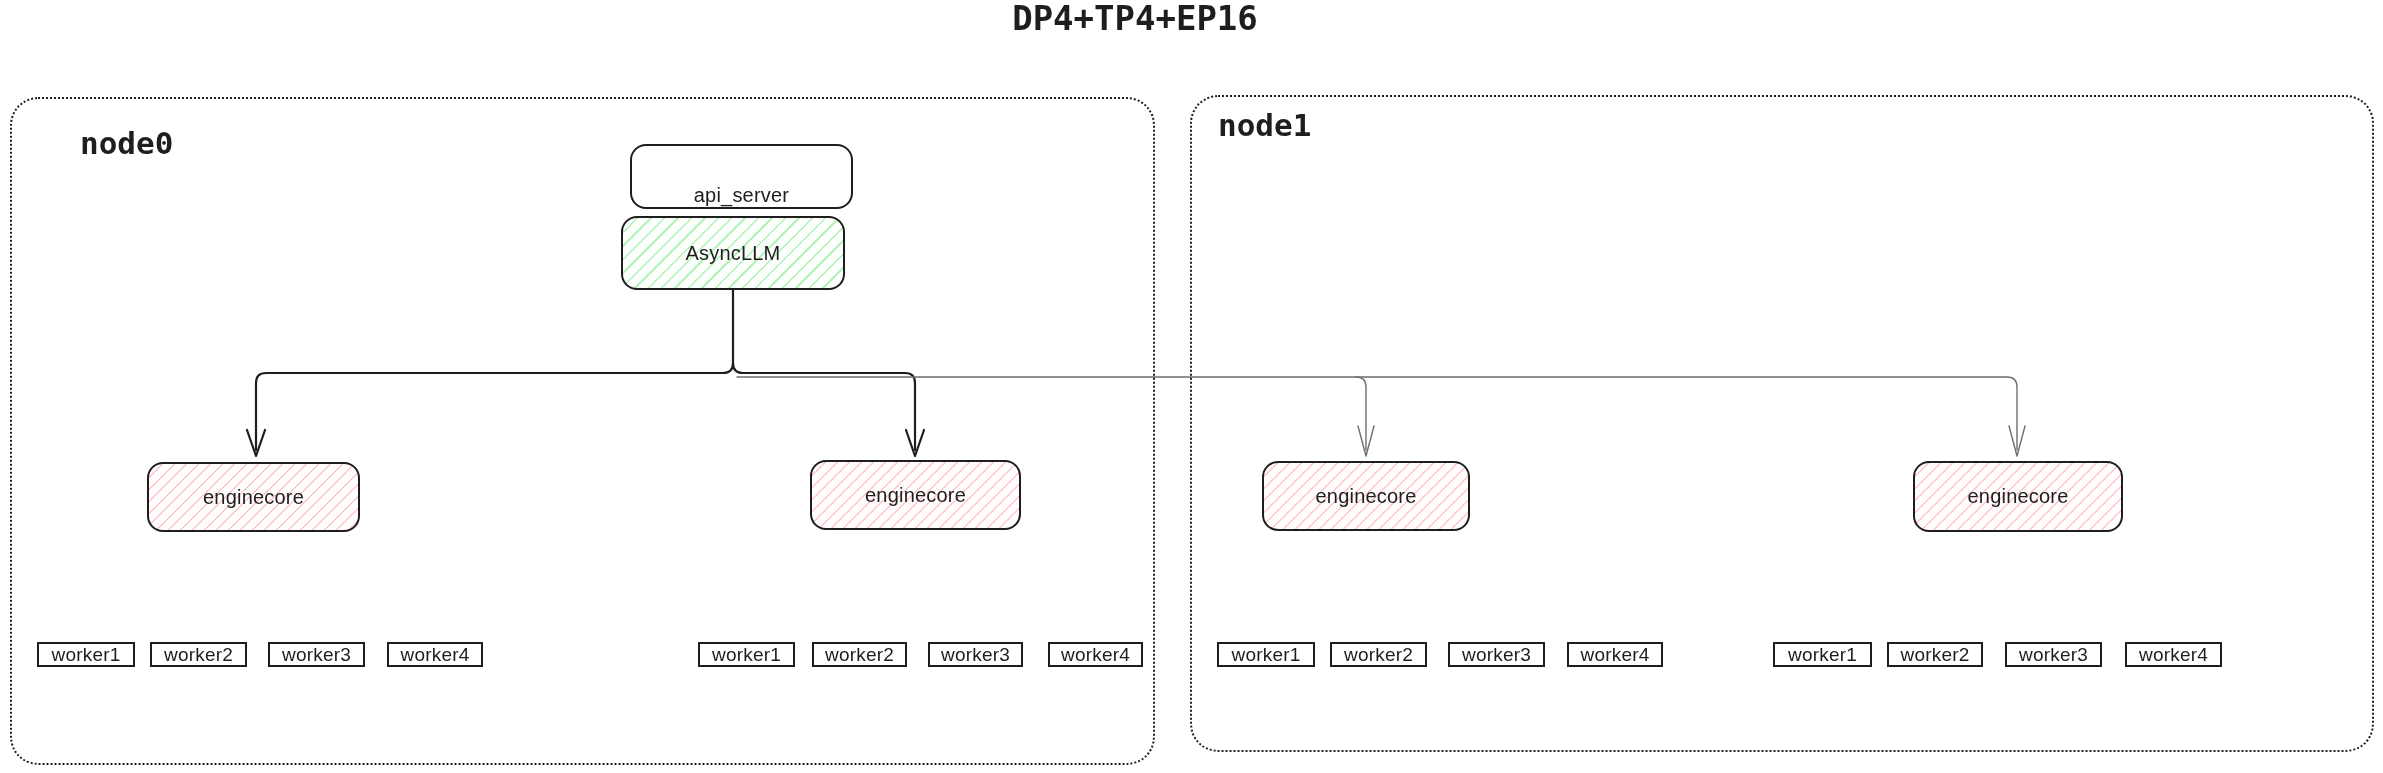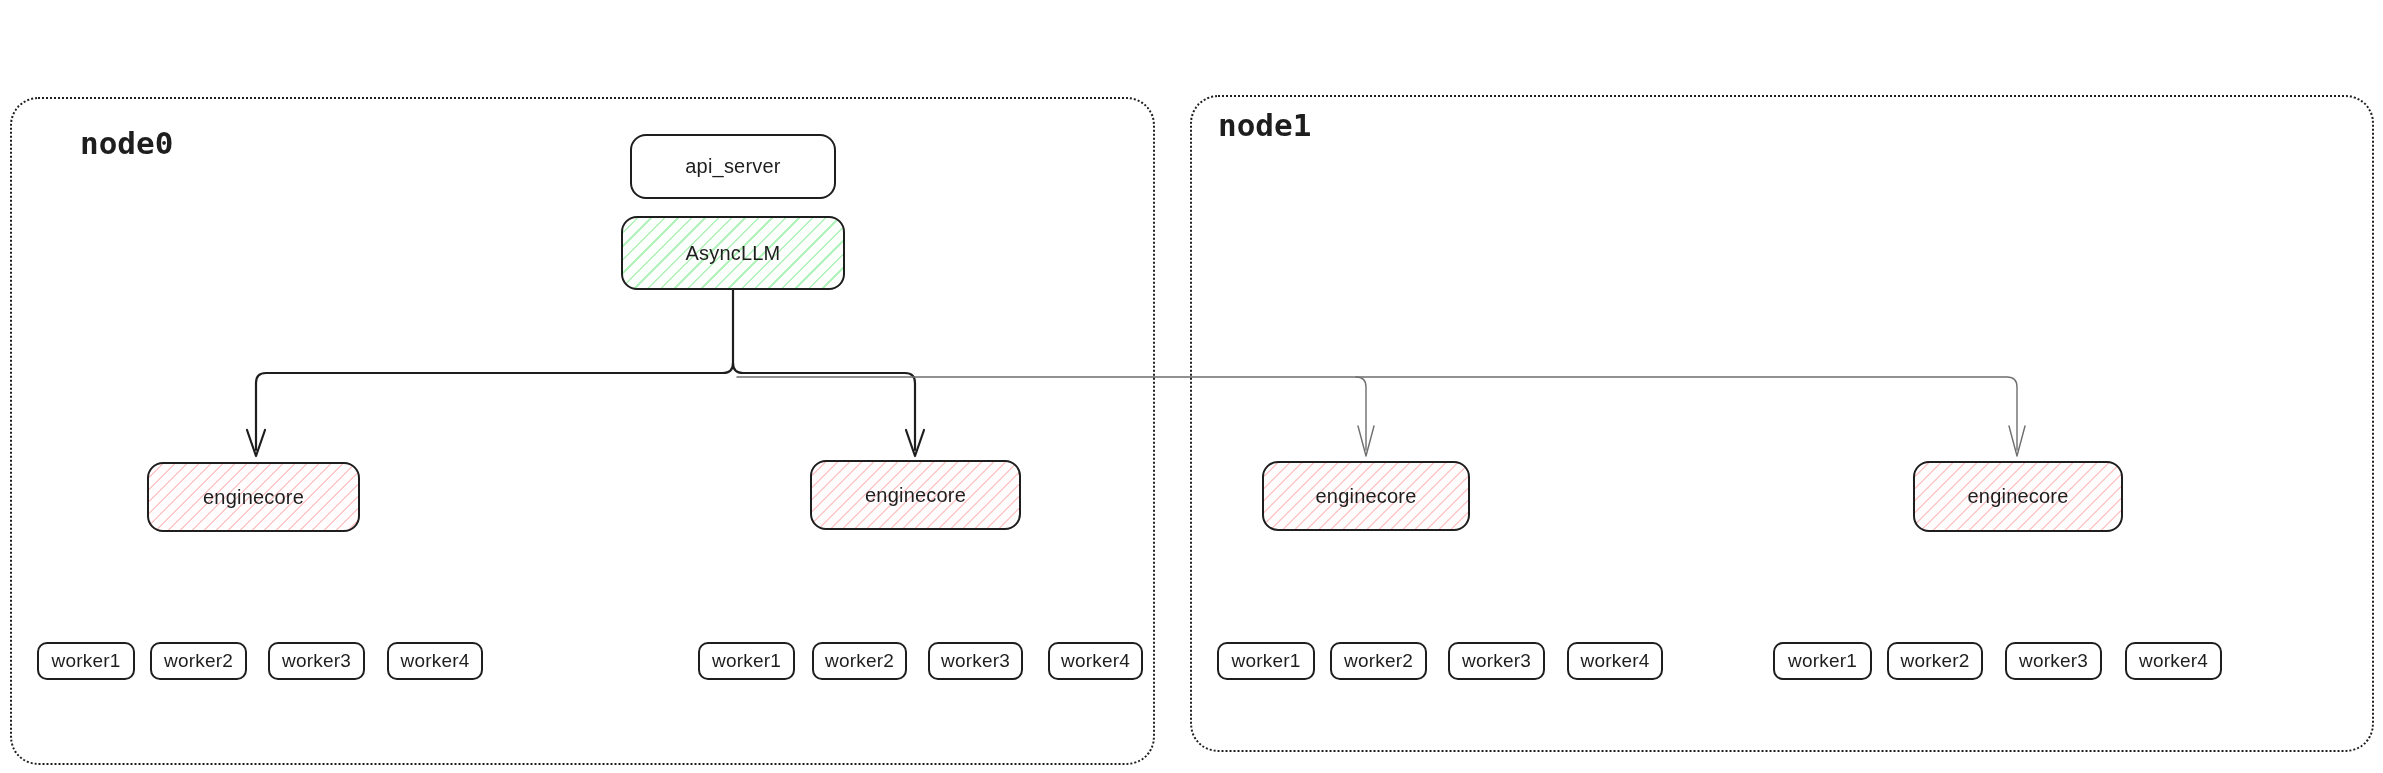--- a/index.html
+++ b/index.html
@@ -35,51 +35,52 @@
   }
   .hatch-green{
     background-color:#fdfffd;
     background-image:repeating-linear-gradient(135deg,var(--async-hatch) 0 1.7px,transparent 1.7px 9.5px);
   }
   .hatch-red{
     background-color:#fffdfd;
     background-image:repeating-linear-gradient(135deg,var(--ec-hatch) 0 1.4px,transparent 1.4px 8.5px);
   }
   .worker{
-    border-radius:10px;border-width:2px;font-size:19px;height:38px;top:642px;
+    border-radius:0;border-width:2px;font-size:19px;height:25px;top:642px;
   }
   svg.connectors{position:absolute;left:0;top:0;width:2383px;height:773px;pointer-events:none;}
   svg .dark{stroke:var(--stroke);stroke-width:2.2;fill:none;stroke-linecap:round;stroke-linejoin:round;}
   svg .gray{stroke:var(--secondary-line);stroke-width:1.4;fill:none;stroke-linecap:round;stroke-linejoin:round;}
 </style>
 </head>
 <body>
 
 <div class="canvas">
 
+  <div class="title">DP4+TP4+EP16</div>
 
   <svg class="connectors" viewBox="0 0 2383 773">
     <path class="dark" d="M733,290 L733,363"></path>
     <path class="dark" d="M733,363 Q733,373 723,373 L266,373 Q256,373 256,383 L256,450"></path>
     <path class="dark" d="M247,430 L256,456 L265,430"></path>
     <path class="dark" d="M733,363 Q733,373 743,373 L905,373 Q915,373 915,383 L915,450"></path>
     <path class="dark" d="M906,430 L915,456 L924,430"></path>
     <path class="gray" d="M737,377 L2007,377 Q2017,377 2017,387 L2017,450"></path>
     <path class="gray" d="M2009,426 L2017,456 L2025,426"></path>
     <path class="gray" d="M1356,377 Q1366,377 1366,387 L1366,450"></path>
     <path class="gray" d="M1358,426 L1366,456 L1374,426"></path>
   </svg>
 
   <div class="node" style="left:10px;top:97px;width:1145px;height:668px;"></div>
   <div class="node-label" style="left:44px;top:128px;margin-left:36px;">node0</div>
 
   <div class="node" style="left:1190px;top:95px;width:1184px;height:657px;"></div>
   <div class="node-label" style="left:1218px;top:110px;">node1</div>
 
-  <div class="box" style="left:630px;top:134px;width:206px;height:65px;">
+  <div class="box" style="left:630px;top:144px;width:223px;height:65px;align-items:flex-end;">
     <span>api_server</span>
   </div>
   <div class="box hatch-green" style="left:621px;top:216px;width:224px;height:74px;">
     <span>AsyncLLM</span>
   </div>
 
   <div class="box hatch-red" style="left:147px;top:462px;width:213px;height:70px;">
     <span>enginecore</span>
   </div>
   <div class="box hatch-red" style="left:810px;top:460px;width:211px;height:70px;">

